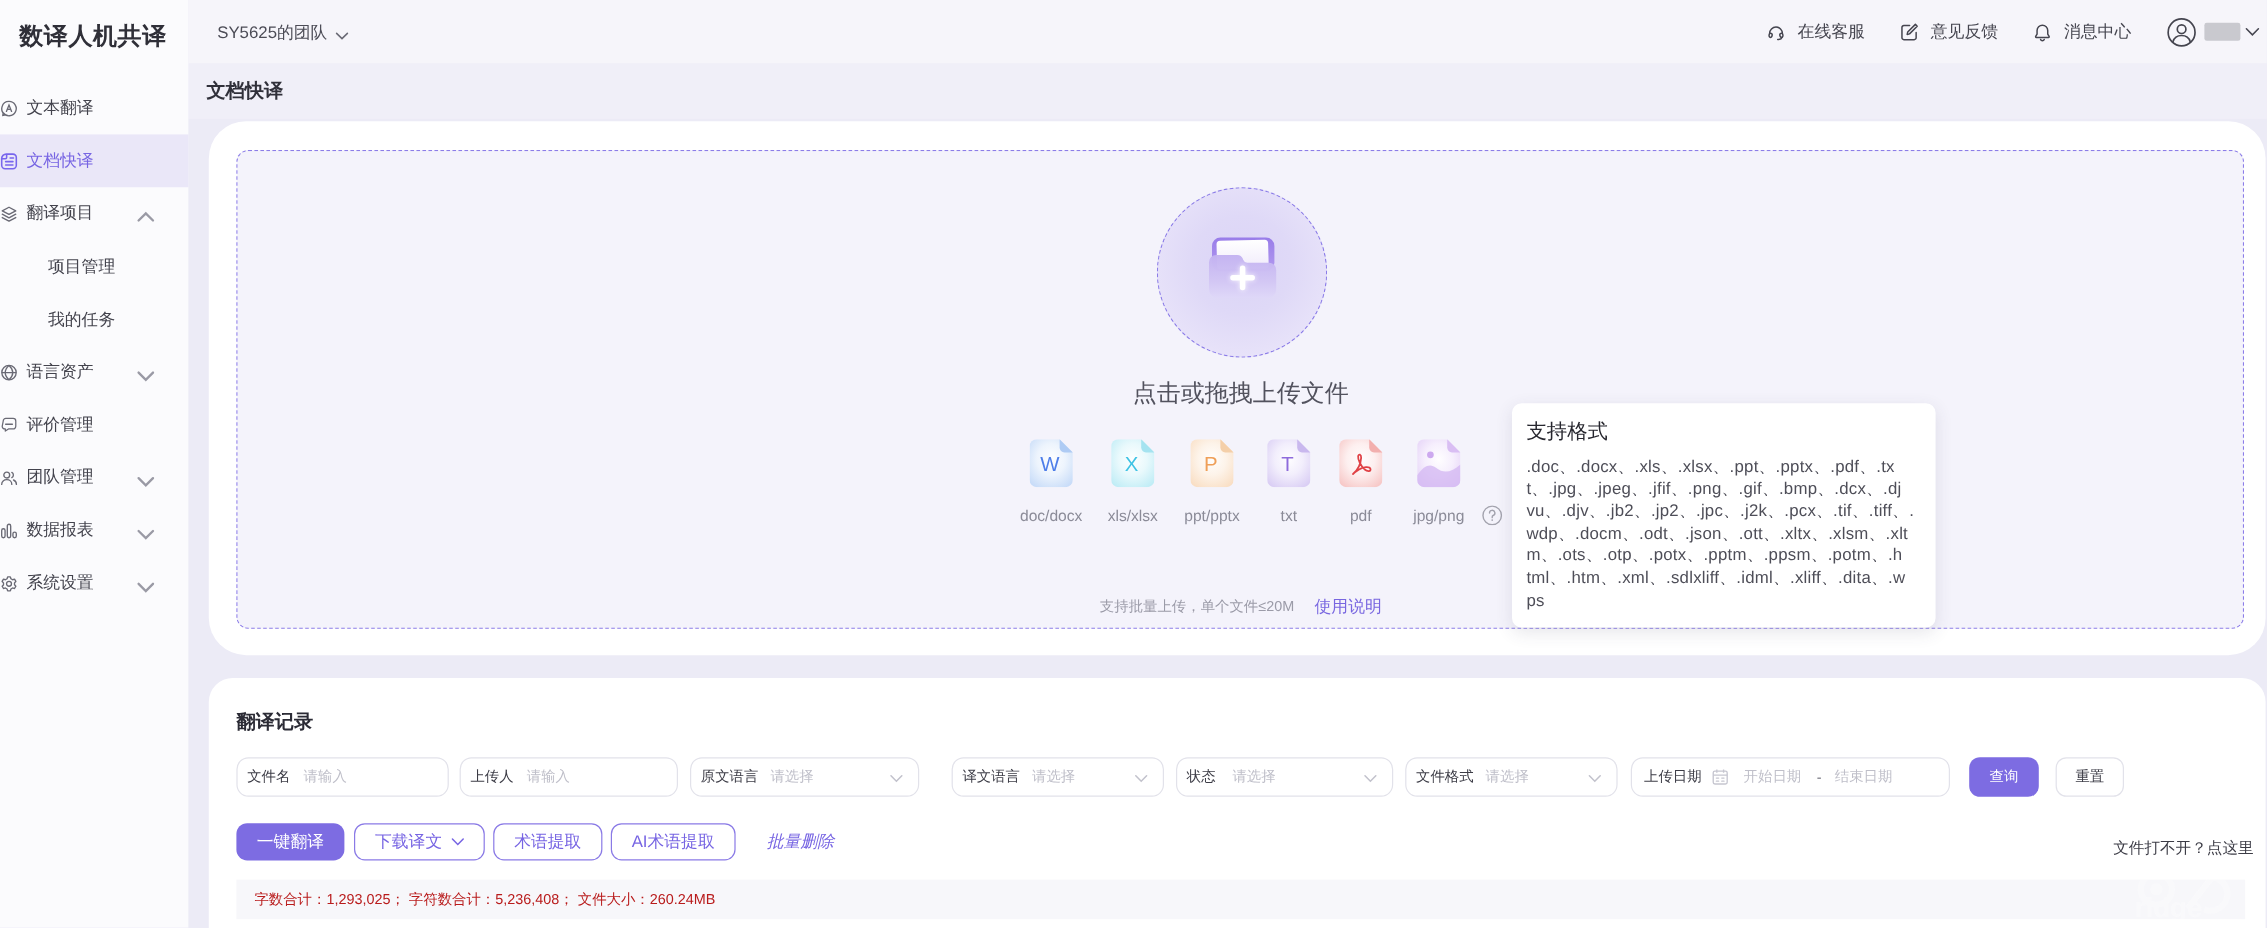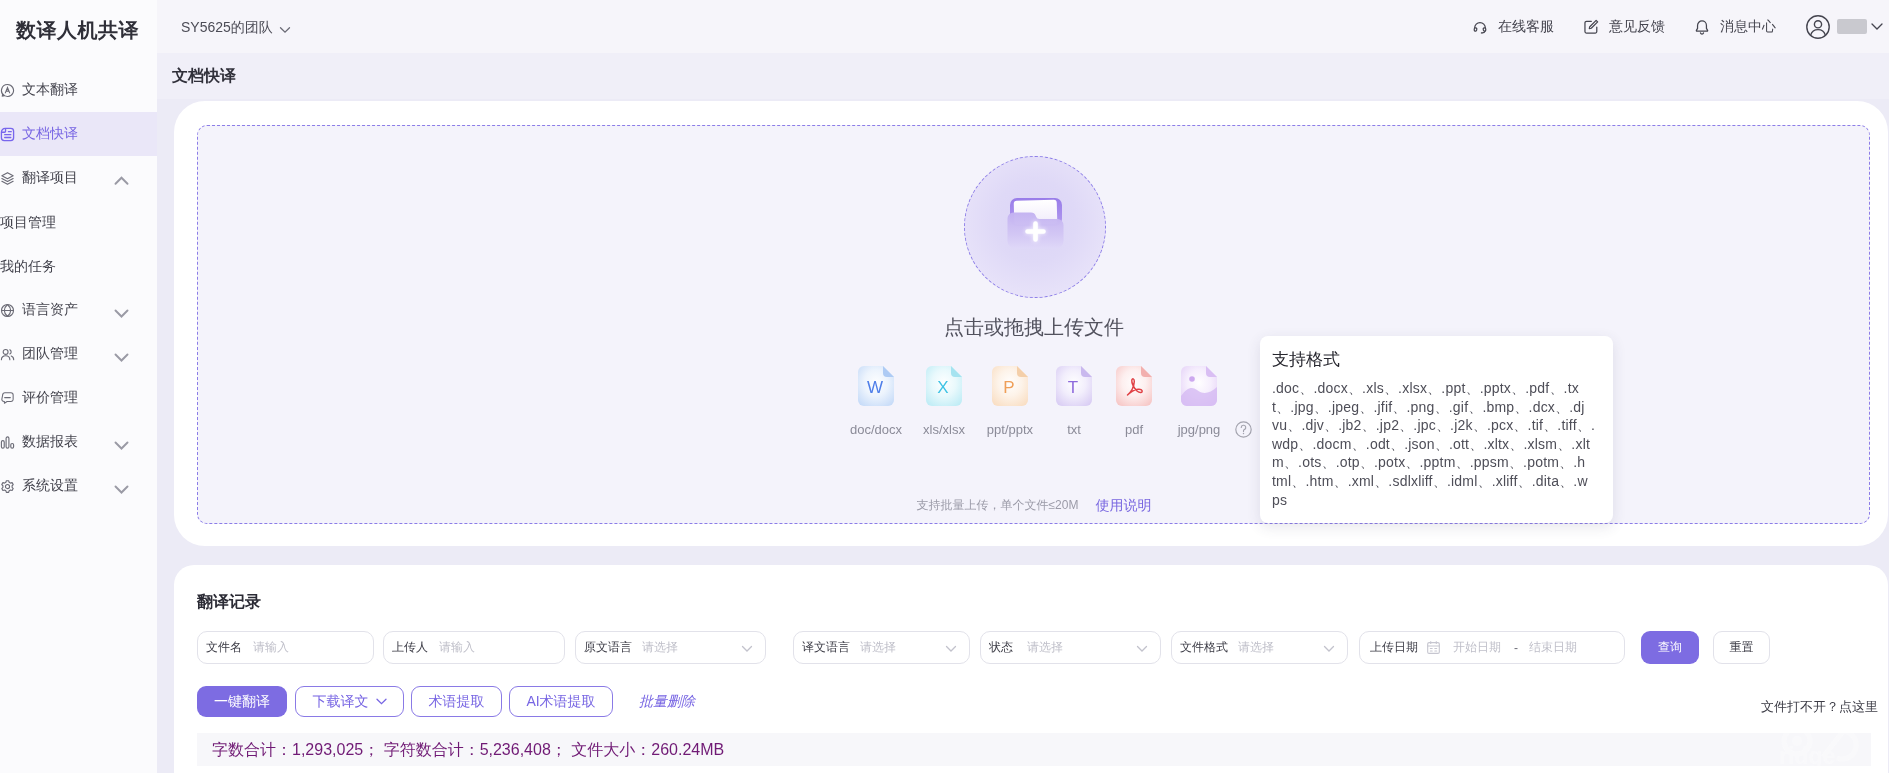--- a/index.html
+++ b/index.html
@@ -5,21 +5,21 @@
 * { margin:0; padding:0; box-sizing:border-box; }
 html,body { width:1889px; height:773px; overflow:hidden; font-family:"Liberation Sans",sans-serif; background:#ECEBF6; }
 
 .sidebar { position:absolute; left:0; top:0; width:157px; height:773px; background:#FBFBFD; z-index:5; }
 .logo { font-size:20px; font-weight:bold; color:#2F2F38; padding:17px 0 0 16px; letter-spacing:0.5px; }
 .menu { position:absolute; top:68px; left:0; right:0; }
 .mi { position:relative; height:44px; display:flex; align-items:center; font-size:14px; color:#43434D; }
 .mi svg { width:15px; height:15px; margin-right:7px; flex:0 0 auto; }
 .mi .chev { position:absolute; right:21px; top:50%; margin-top:-4px; }
 .mi.sel { background:#EAE7F8; color:#7765E3; }
-.sub { height:44px; line-height:44px; font-size:14px; color:#43434D; }
+.sub { height:44px; line-height:44px; font-size:14px; color:#43434D; padding-left:40px; }
 
 .topbar { position:absolute; left:157px; right:0; top:0; height:53px; background:#F6F5FA; }
 .team { position:absolute; left:24px; top:19px; font-size:14px; color:#4C4C56; }
 .team svg { vertical-align:-2px; margin-left:6px; }
 .topright { position:absolute; right:5px; top:0; height:53px; display:flex; align-items:center; font-size:14px; color:#45454F; }
 .topright .it { display:flex; align-items:center; margin-left:29px;justify-content:flex-end; }
 .topright .it svg { margin-right:10px; }
 .blurname { display:inline-block; width:30px; height:15px; background:#C9C9CF; border-radius:2px; margin-left:7px; }
 
 .titlebar { position:absolute; left:157px; right:0; top:53px; height:46px; background:#F0EFF8; }
@@ -44,21 +44,21 @@
 .filters { position:absolute; left:23px; top:66px; display:flex; }
 .fbox { height:33px; border:1px solid #E2E2EA; border-radius:10px; background:#fff; display:flex; align-items:center; padding:0 8px; font-size:12px; color:#3C3C46; position:relative; }
 .fbox .ph { color:#BFBFC9; margin-left:11px; }
 .fbox .arr { position:absolute; right:12px; top:13px; }
 .btns { position:absolute; left:23px; top:121px; display:flex; align-items:center; }
 .btn { height:31px; border-radius:9px; font-size:14px; display:flex; align-items:center; justify-content:center; }
 .btn.primary { background:#7D6CE2; color:#fff; width:90px; }
 .btn.outline { border:1px solid #8A7AE6; color:#7765E3; background:#fff; }
 .textlink { color:#7765E3; font-size:14px; margin-left:26px;font-style:italic; }
 .openhint { position:absolute; right:10px; top:133px; font-size:13px; color:#3C3C46; }
-.stats { position:absolute; left:23px; top:168px; width:1674px; height:33px; background:#F7F7FA; font-size:16px; color:#701a75; line-height:33px; padding-left:15px; }
+.stats { position:absolute; left:23px; top:168px; width:1674px; height:33px; background:#F7F7FA; font-size:12px; color:#b91c1c; line-height:33px; padding-left:15px; }
 </style>
 </head>
 <body>
 
 <div class="sidebar">
   <div class="logo">数译人机共译</div>
   <div class="menu">
     <div class="mi"><svg viewBox="0 0 16 16" fill="none" stroke="#6A6A75" stroke-width="1.2">
           <path d="M8 1.6a6.4 6.4 0 1 1-5.2 10.1L2.5 14l2.4-.4A6.4 6.4 0 0 1 8 1.6z"></path>
           <path d="M5.7 10.5 8 4.8l2.3 5.7M6.4 8.7h3.2" stroke-linecap="round"></path>
@@ -76,31 +76,31 @@
           <path d="M1 5.5 5 1.5 9 5.5"></path>
         </svg></div>
     <div class="sub">项目管理</div>
     <div class="sub">我的任务</div>
     <div class="mi"><svg viewBox="0 0 16 16" fill="none" stroke="#6A6A75" stroke-width="1.2">
           <circle cx="8" cy="8" r="6.4"></circle>
           <path d="M1.6 8h12.8M8 1.6c-4.5 4-4.5 8.8 0 12.8M8 1.6c4.5 4 4.5 8.8 0 12.8"></path>
         </svg>语言资产<svg class="chev" width="9" height="7" viewBox="0 0 10 8" fill="none" stroke="#9A9AA5" stroke-width="1.3" stroke-linecap="round">
           <path d="M1 2 5 6 9 2"></path>
         </svg></div>
+    <div class="mi"><svg viewBox="0 0 16 16" fill="none" stroke="#6A6A75" stroke-width="1.2" stroke-linejoin="round" stroke-linecap="round">
+          <path d="M2 4.5A2.5 2.5 0 0 1 4.5 2h7A2.5 2.5 0 0 1 14 4.5v5a2.5 2.5 0 0 1-2.5 2.5H7l-3 2v-2h-.5A2.5 2.5 0 0 1 1 9.5z" transform="translate(1 0) scale(0.93)"></path>
+          <path d="M5 7h6"></path>
+        </svg>评价管理</div>
     <div class="mi"><svg viewBox="0 0 16 16" fill="none" stroke="#6A6A75" stroke-width="1.2" stroke-linecap="round">
           <circle cx="6" cy="5.2" r="2.6"></circle>
           <path d="M1.5 13.5c0-2.6 2-4.2 4.5-4.2s4.5 1.6 4.5 4.2"></path>
           <path d="M10.5 2.9a2.6 2.6 0 0 1 0 4.6M12 9.6c1.6.6 2.6 2 2.6 3.9"></path>
         </svg>团队管理<svg class="chev" width="9" height="7" viewBox="0 0 10 8" fill="none" stroke="#9A9AA5" stroke-width="1.3" stroke-linecap="round">
           <path d="M1 2 5 6 9 2"></path>
         </svg></div>
-    <div class="mi"><svg viewBox="0 0 16 16" fill="none" stroke="#6A6A75" stroke-width="1.2" stroke-linejoin="round" stroke-linecap="round">
-          <path d="M2 4.5A2.5 2.5 0 0 1 4.5 2h7A2.5 2.5 0 0 1 14 4.5v5a2.5 2.5 0 0 1-2.5 2.5H7l-3 2v-2h-.5A2.5 2.5 0 0 1 1 9.5z" transform="translate(1 0) scale(0.93)"></path>
-          <path d="M5 7h6"></path>
-        </svg>评价管理</div>
     <div class="mi"><svg viewBox="0 0 16 16" fill="none" stroke="#6A6A75" stroke-width="1.2" stroke-linejoin="round">
           <rect x="1.5" y="6" width="3" height="8" rx="1.5"></rect>
           <rect x="6.5" y="2" width="3" height="12" rx="1.5"></rect>
           <rect x="11.5" y="9" width="3" height="5" rx="1.5"></rect>
         </svg>数据报表<svg class="chev" width="9" height="7" viewBox="0 0 10 8" fill="none" stroke="#9A9AA5" stroke-width="1.3" stroke-linecap="round">
           <path d="M1 2 5 6 9 2"></path>
         </svg></div>
     <div class="mi"><svg viewBox="0 0 16 16" fill="none" stroke="#6A6A75" stroke-width="1.2" stroke-linejoin="round">
           <path d="M6.8 1.8h2.4l.5 1.7 1.5.9 1.7-.5 1.2 2-1.2 1.3v1.7l1.2 1.3-1.2 2-1.7-.5-1.5.9-.5 1.7H6.8l-.5-1.7-1.5-.9-1.7.5-1.2-2L3.1 9V7.2L1.9 5.9l1.2-2 1.7.5 1.5-.9z"></path>
           <circle cx="8" cy="8" r="2.2"></circle>

